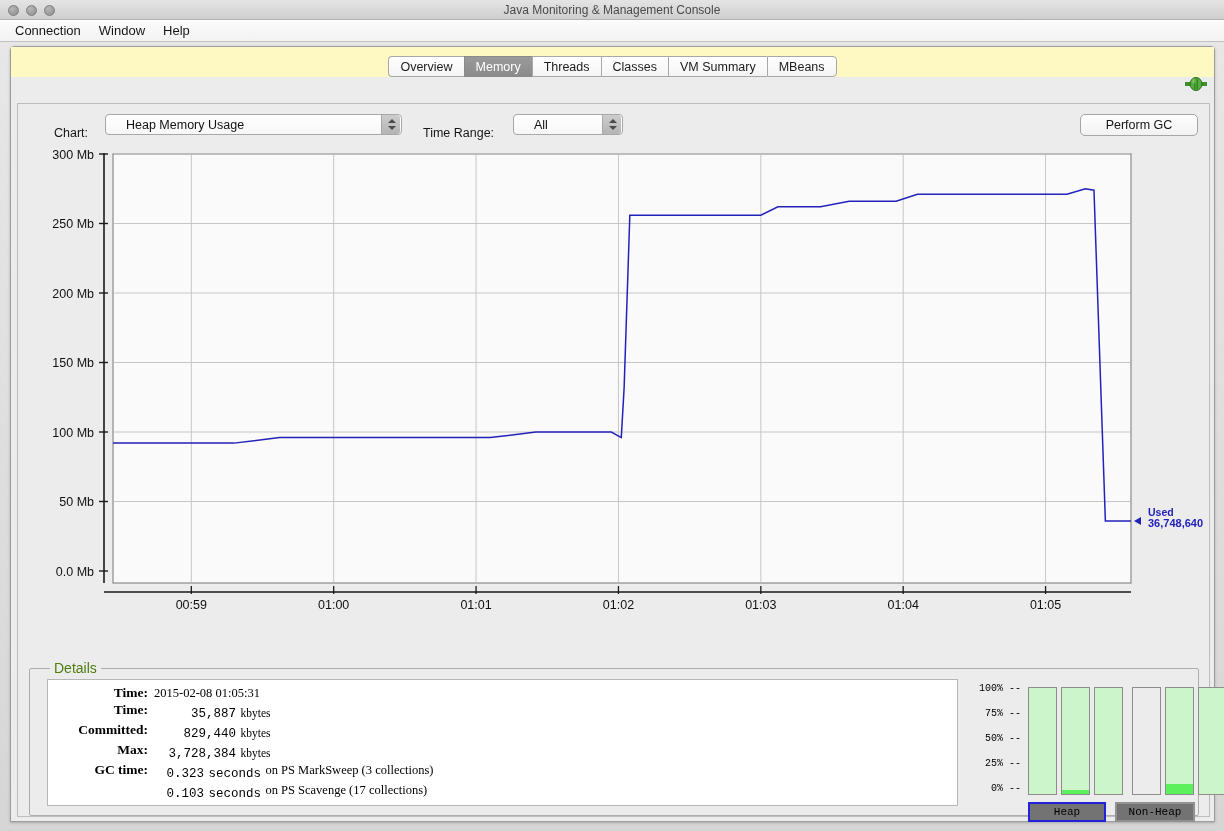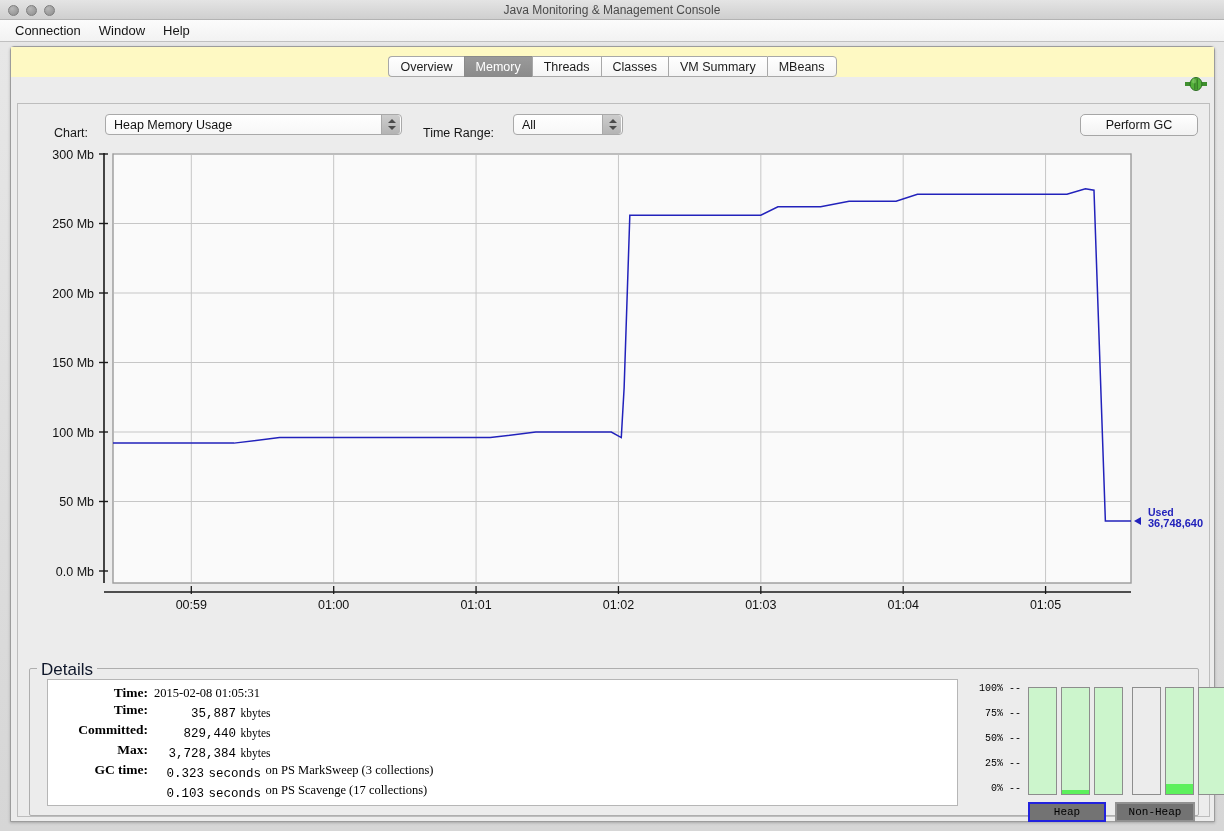--- a/index.html
+++ b/index.html
@@ -142,22 +142,21 @@
     border: 1px solid #a9a9a9;
     border-radius: 4px;
     display: flex; align-items: center;
     cursor: default;
   }
   #chart-combo { left: 87px; width: 297px; }
   #range-combo { left: 495px; width: 110px; }
   .combo-text {
     flex: 1;
     font-size: 12.5px; color: #121212;
-    padding-left: 8px;
-    white-space: nowrap; overflow: hidden;
+    white-space: nowrap; overflow: hidden; margin-left: 20px;
   }
   .combo-arrow {
     width: 19px; height: 19px;
     margin: 0 1px 0 0;
     background: linear-gradient(#cdcdcd, #b4b4b4);
     border-radius: 0 3px 3px 0;
     border-left: 1px solid #a9a9a9;
     position: relative;
   }
   .combo-arrow::before, .combo-arrow::after {
@@ -189,24 +188,24 @@
 
   
   .details-group {
     position: absolute;
     left: 11px; top: 564px;
     width: 1170px; height: 148px;
     border: 1px solid #aeaeae;
     border-radius: 2px;
   }
   .details-legend {
-    position: absolute; left: 7px; top: -9px;
+    position: absolute; left: 20px; top: -9px;
     background: #ececec;
     padding: 0 4px;
-    font-size: 17px; color: #0f172a;
+    font-size: 14px; color: #4d7c0f;
   }
   .details-inner {
     position: absolute;
     left: 17px; top: 10px;
     width: 911px; height: 127px;
     background: #ffffff;
     border: 1px solid #b6b6b6;
     overflow: hidden;
   }
   .details-table {

